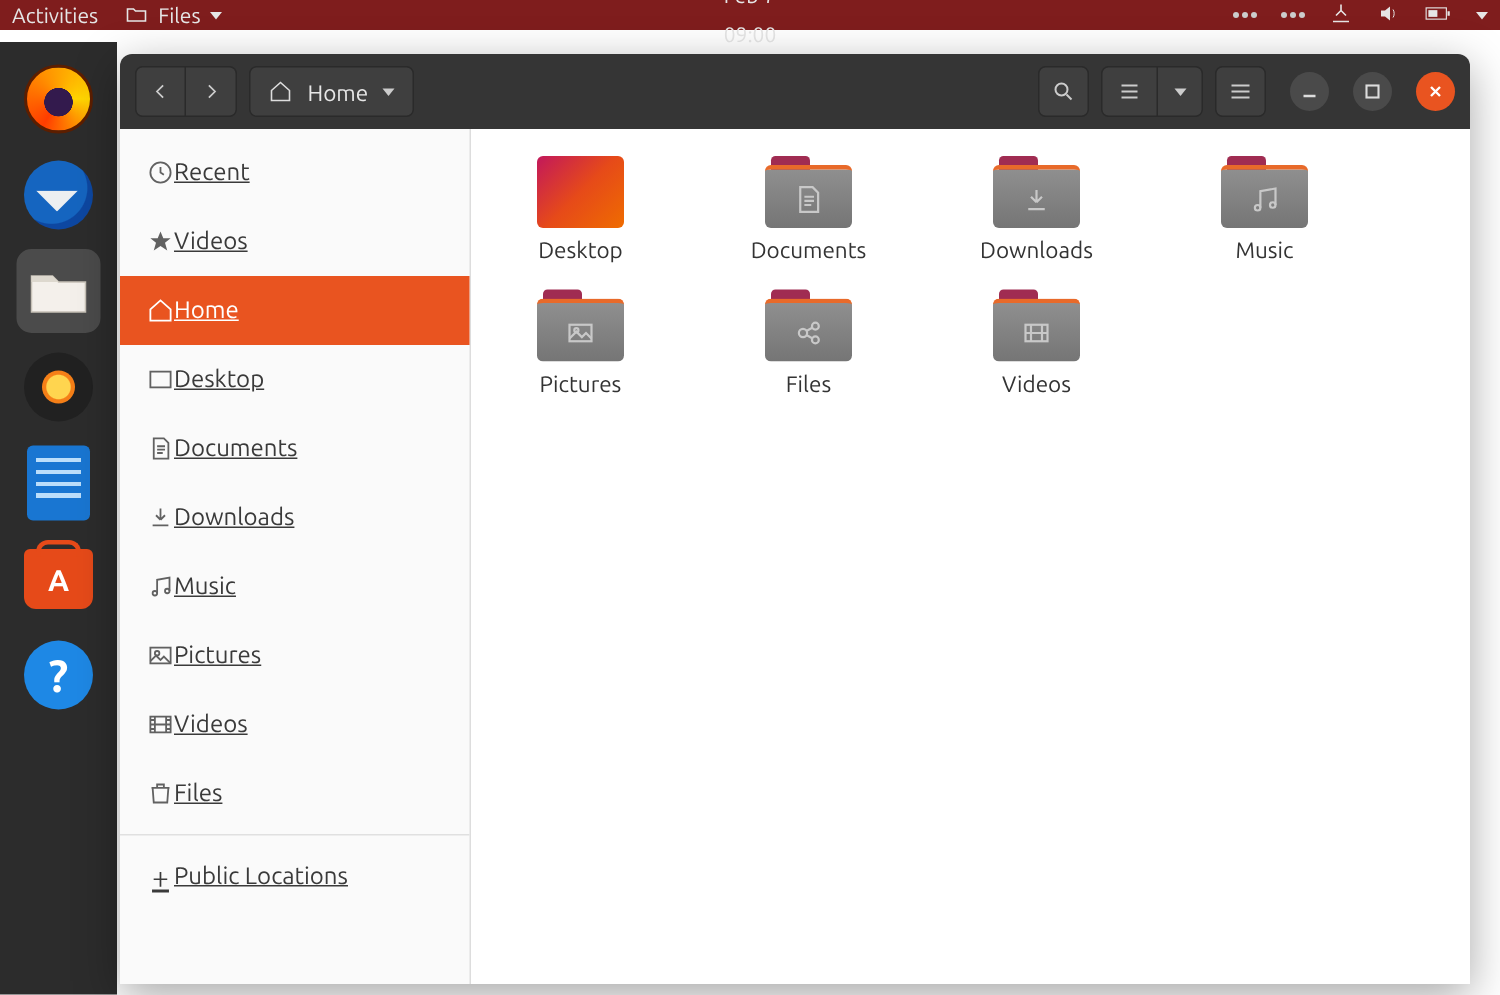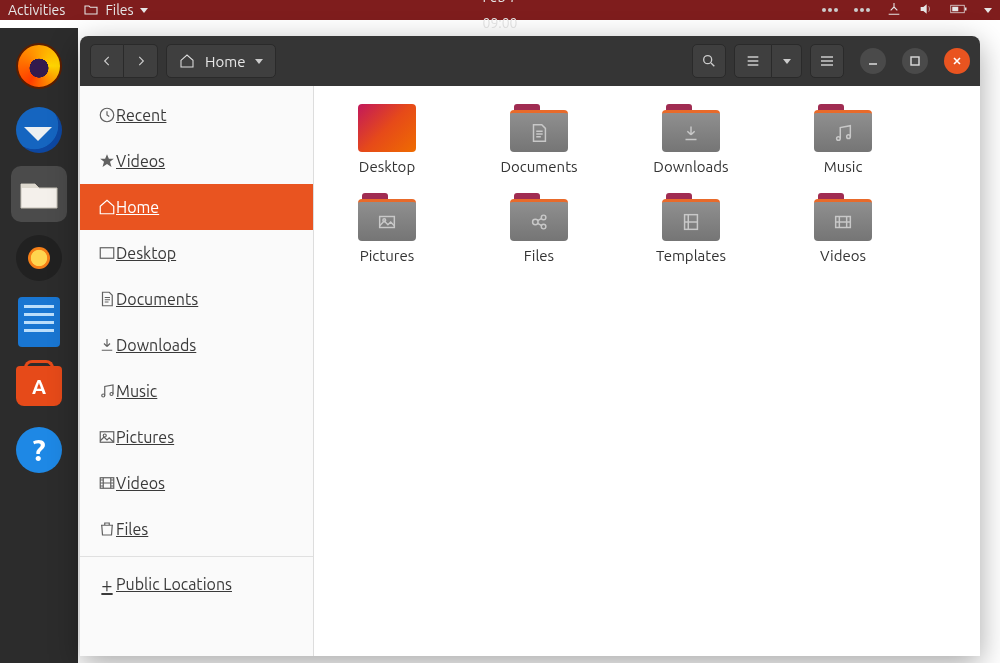--- a/index.html
+++ b/index.html
@@ -424,32 +424,20 @@
               </svg>
             </div>
           </div>
           <span>Files</span>
         </div>
         <div class="fitem">
           <div class="folder">
             <div class="tab"></div>
             <div class="body">
               <svg viewBox="0 0 24 24">
-                <rect x="5" y="4" width="14" height="16"></rect>
-                <path d="M9 4v16M5 12h14"></path>
-              </svg>
-            </div>
-          </div>
-          <span>Templates</span>
-        </div>
-        <div class="fitem">
-          <div class="folder">
-            <div class="tab"></div>
-            <div class="body">
-              <svg viewBox="0 0 24 24">
                 <rect x="4" y="6" width="16" height="12"></rect>
                 <path d="M8 6v12M16 6v12M4 12h16"></path>
               </svg>
             </div>
           </div>
           <span>Videos</span>
         </div>
       </div>
   </div>
 </div>

